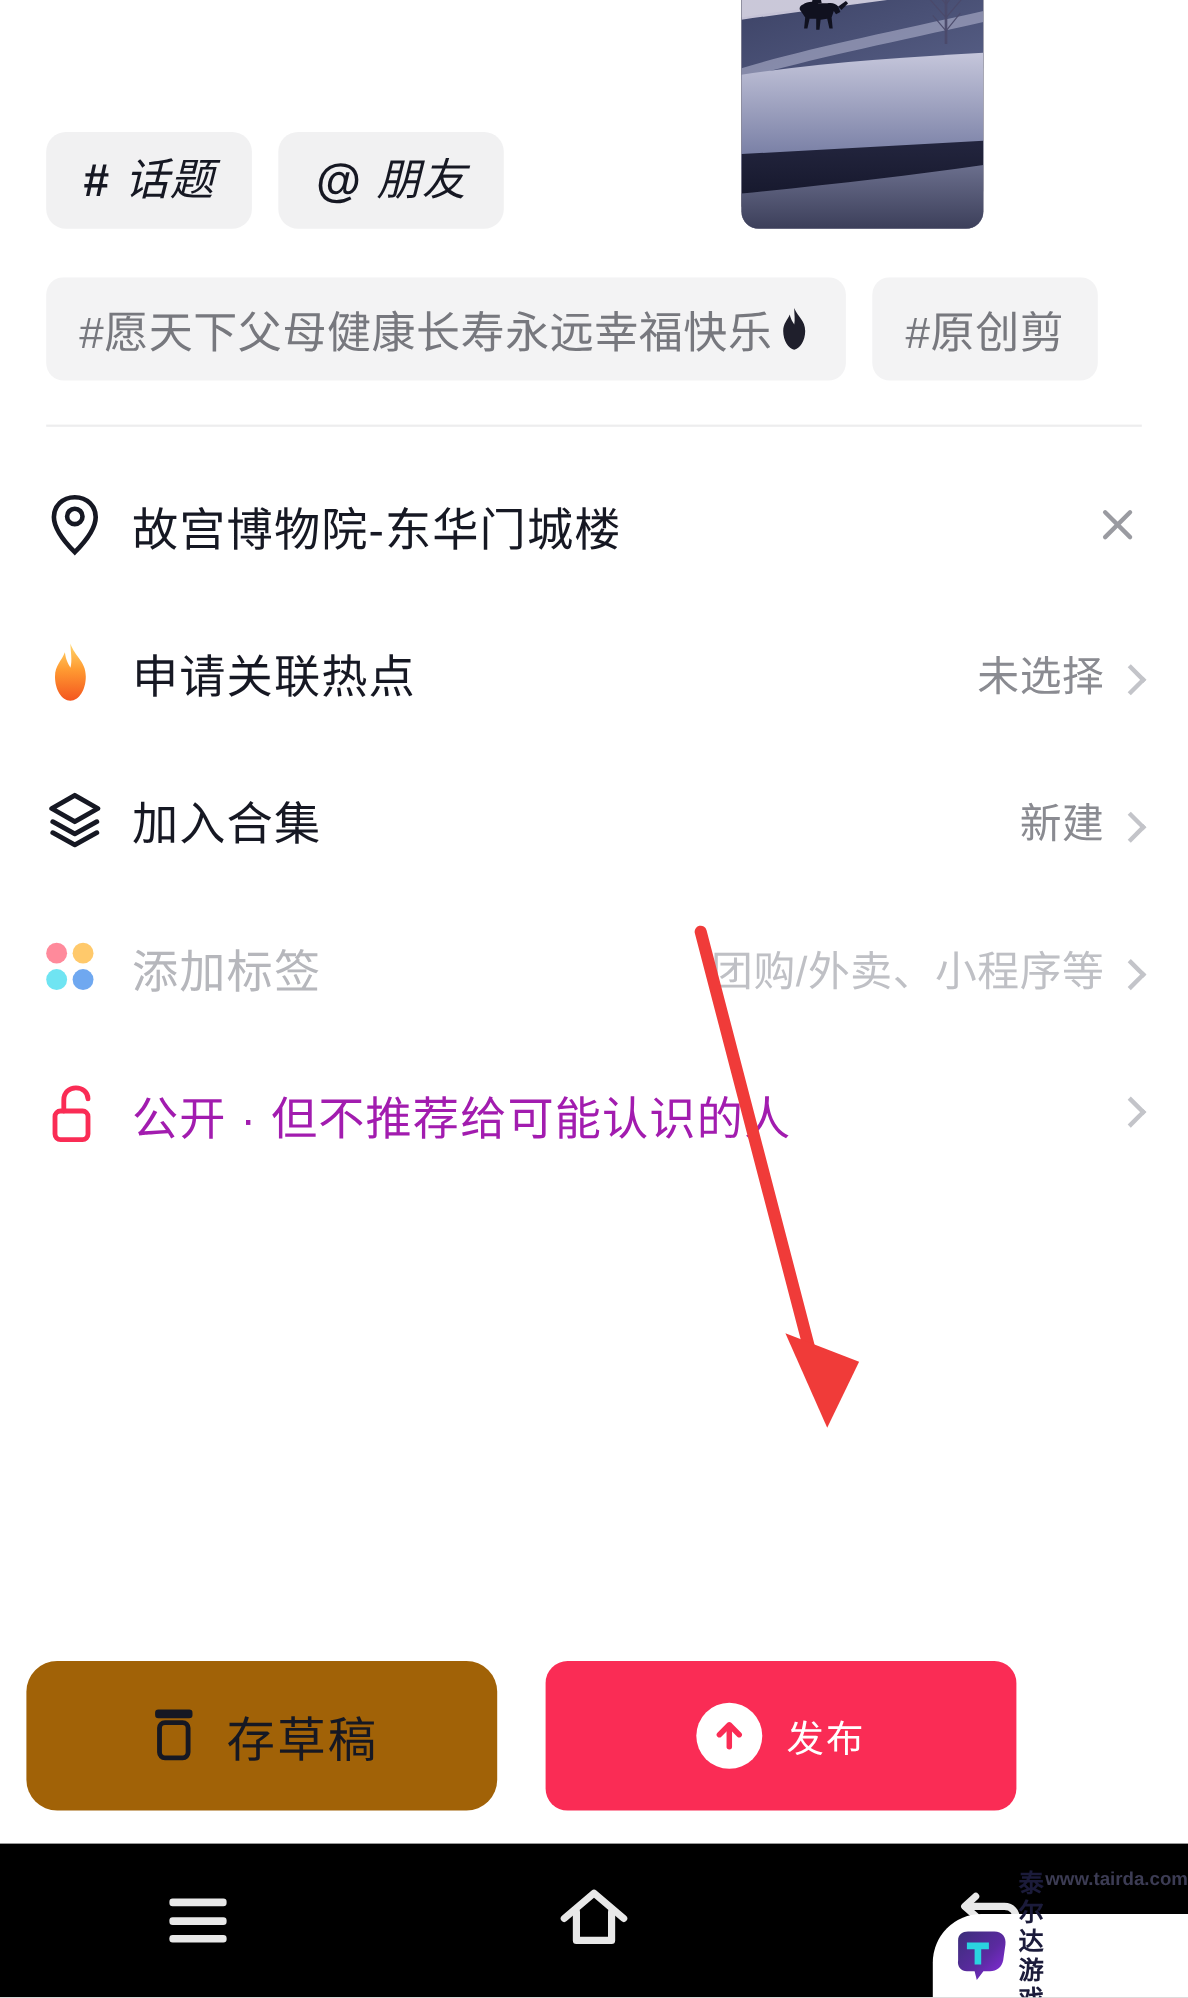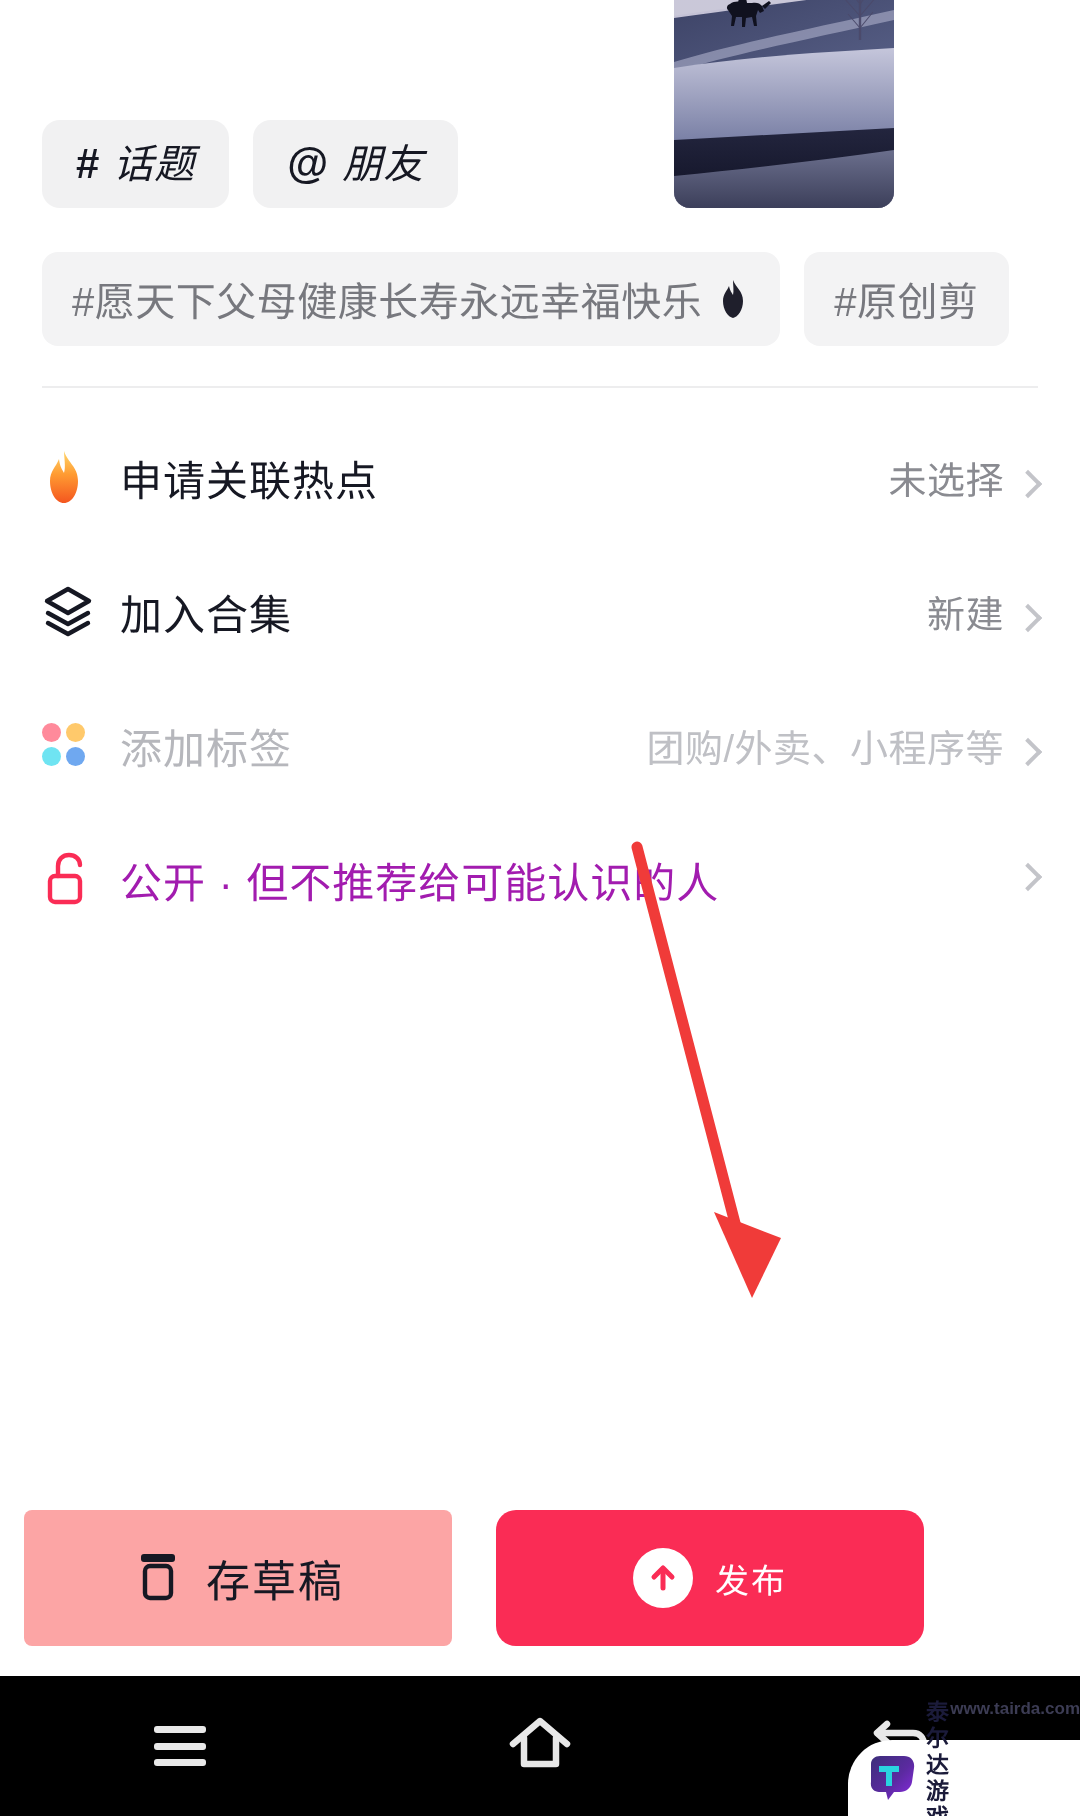--- a/index.html
+++ b/index.html
@@ -101,21 +101,21 @@
     height: 96px;
     display: flex;
     gap: 24px;
     padding-left: 42px;
     box-sizing: border-box;
     overflow: hidden;
   }
   .tag-pill {
     display: flex;
     align-items: center;
-    gap: 14px;
+    gap: 3px;
     height: 94px;
     padding: 0 30px;
     background: #f3f3f4;
     border-radius: 16px;
     white-space: nowrap;
     flex: none;
     box-sizing: border-box;
   }
   .tag-pill .tag-text {
     font-size: 40px;
@@ -245,22 +245,22 @@
     align-items: center;
     gap: 22px;
     padding: 0 24px;
     box-sizing: border-box;
     background: #ffffff;
   }
   .draft-btn {
     flex: none;
     width: 428px;
     height: 136px;
-    border-radius: 8px;
-    background: #fca5a5;
+    border-radius: 28px;
+    background: #a16207;
     display: flex;
     align-items: center;
     justify-content: center;
     gap: 22px;
   }
   .draft-btn .btn-label {
     font-size: 44px;
     color: #161823;
     letter-spacing: 2px;
   }
@@ -441,20 +441,32 @@
     </div>
     <div class="tag-pill">
       <span class="tag-text">#原创剪</span>
     </div>
   </div>
 
   <div class="divider"></div>
 
   <div class="settings">
 
+    <div class="setting-row">
+      <span class="row-icon">
+        <svg width="52" height="58" viewBox="0 0 52 58">
+          <path d="M26 4 C 14.5 4 7 12.4 7 22 C 7 34 20 48 26 54 C 32 48 45 34 45 22 C 45 12.4 37.5 4 26 4 Z" fill="none" stroke="#161823" stroke-width="4.2"></path>
+          <circle cx="26" cy="21.5" r="7" fill="none" stroke="#161823" stroke-width="4.2"></circle>
+        </svg>
+      </span>
+      <span class="row-label">故宫博物院-东华门城楼</span>
+      <span class="row-right">
+        <span class="close-x"></span>
+      </span>
+    </div>
 
     <div class="setting-row">
       <span class="row-icon">
         <svg width="44" height="56" viewBox="0 0 44 56">
           <defs>
             <linearGradient id="flameG" x1="0" y1="0" x2="0" y2="1">
               <stop offset="0%" stop-color="#ffd66b"></stop>
               <stop offset="45%" stop-color="#ff9b32"></stop>
               <stop offset="100%" stop-color="#f4561f"></stop>
             </linearGradient>

